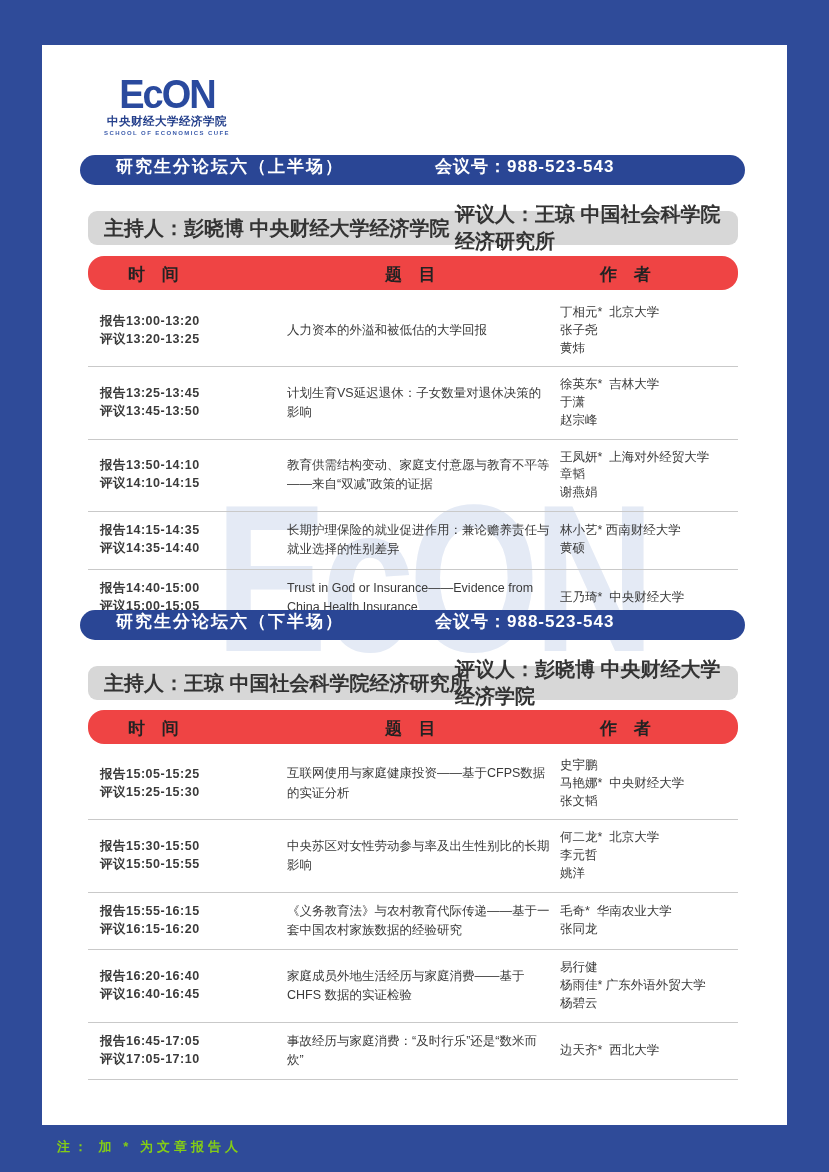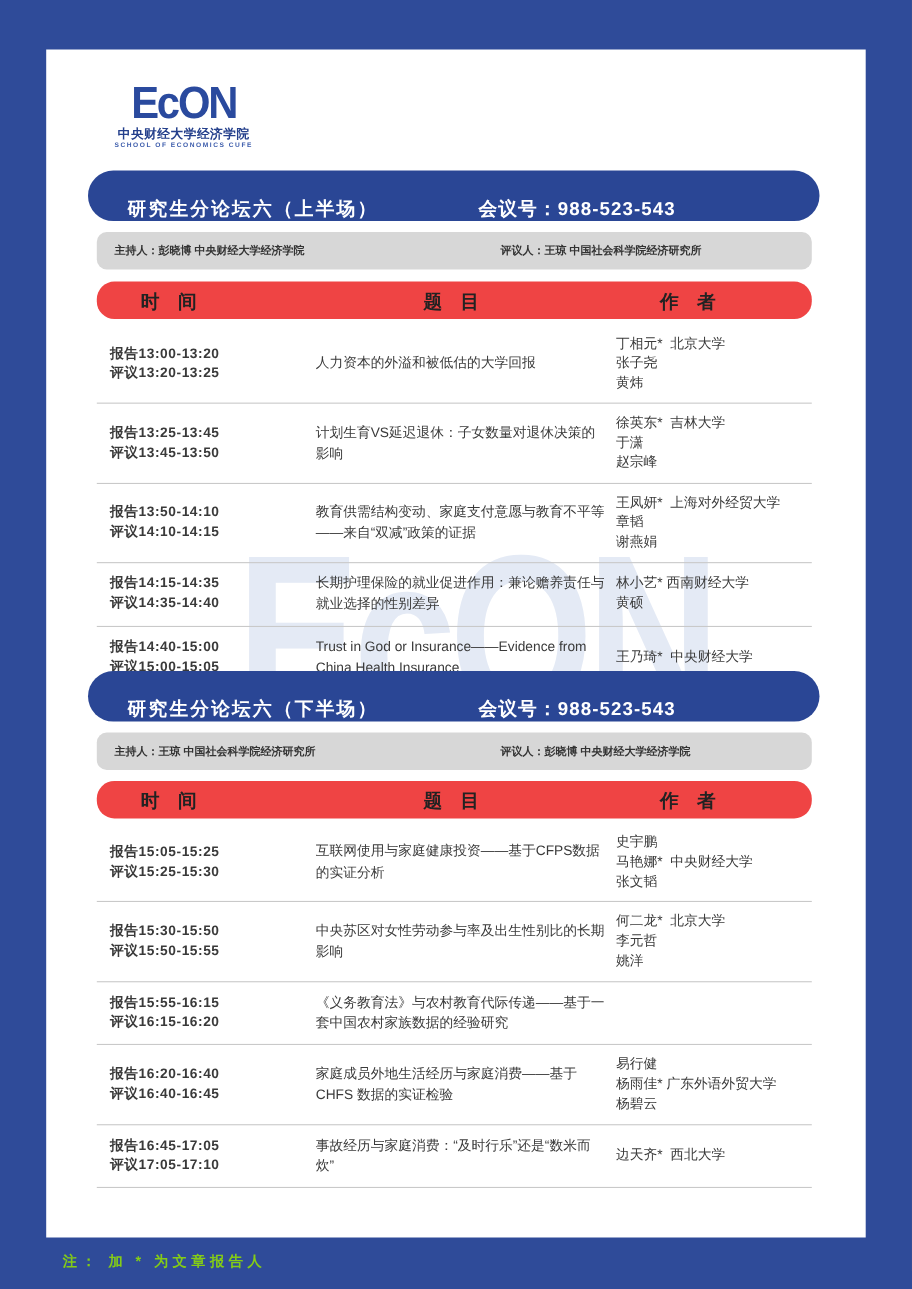--- a/index.html
+++ b/index.html
@@ -37,32 +37,32 @@
   }
   
   .watermark{
     position:absolute;left:150px;top:378px;width:480px;height:310px;
     display:flex;align-items:center;justify-content:center;
     color:#e4eaf5;font-weight:bold;font-size:168px;letter-spacing:-6px;
     z-index:0;user-select:none;transform:scaleY(1.25);
   }
   
   .bar-blue{
-    position:absolute;left:38px;width:665px;height:46px;
+    position:absolute;left:38px;width:665px;height:30px;
     background:#2a4695;border-radius:23px;
     color:#fff;font-weight:bold;font-size:17px;
-    display:flex;align-items:flex-end;z-index:2;
+    display:flex;align-items:flex-start;z-index:2;
   }
   .bar-blue .session-title{margin-left:36px;letter-spacing:2px;}
   .bar-blue .meeting-id{position:absolute;left:355px;letter-spacing:1px;}
   .bar-gray{
     position:absolute;left:46px;width:650px;height:34px;
     background:#d7d7d7;border-radius:9px;
     display:flex;align-items:center;z-index:2;
-    font-size:10px;font-weight:bold;color:#333;
+    font-size:20px;font-weight:bold;color:#333;
   }
   .bar-gray .host{margin-left:16px;}
   .bar-gray .reviewer{position:absolute;left:367px;}
   .col-header{
     position:absolute;left:46px;width:650px;height:34px;
     background:#ef4444;border-radius:16px;z-index:2;
     font-size:17px;font-weight:bold;color:#222;
   }
   .col-header span{position:absolute;top:7px;letter-spacing:6px;}
   .col-header .col-time{left:40px;}
@@ -231,20 +231,25 @@
           <span>姚洋</span>
         </div>
       </div>
 
       <div class="row sep">
         <div class="cell time">
           <span>报告15:55-16:15</span>
           <span>评议16:15-16:20</span>
         </div>
         <div class="cell title">《义务教育法》与农村教育代际传递——基于一套中国农村家族数据的经验研究</div>
+        <div class="cell authors">
+          <span>毛奇*  华南农业大学</span>
+          <span>张同龙</span>
+
+        </div>
       </div>
 
       <div class="row sep">
         <div class="cell time">
           <span>报告16:20-16:40</span>
           <span>评议16:40-16:45</span>
         </div>
         <div class="cell title">家庭成员外地生活经历与家庭消费——基于 CHFS 数据的实证检验</div>
         <div class="cell authors">
           <span>易行健</span>

